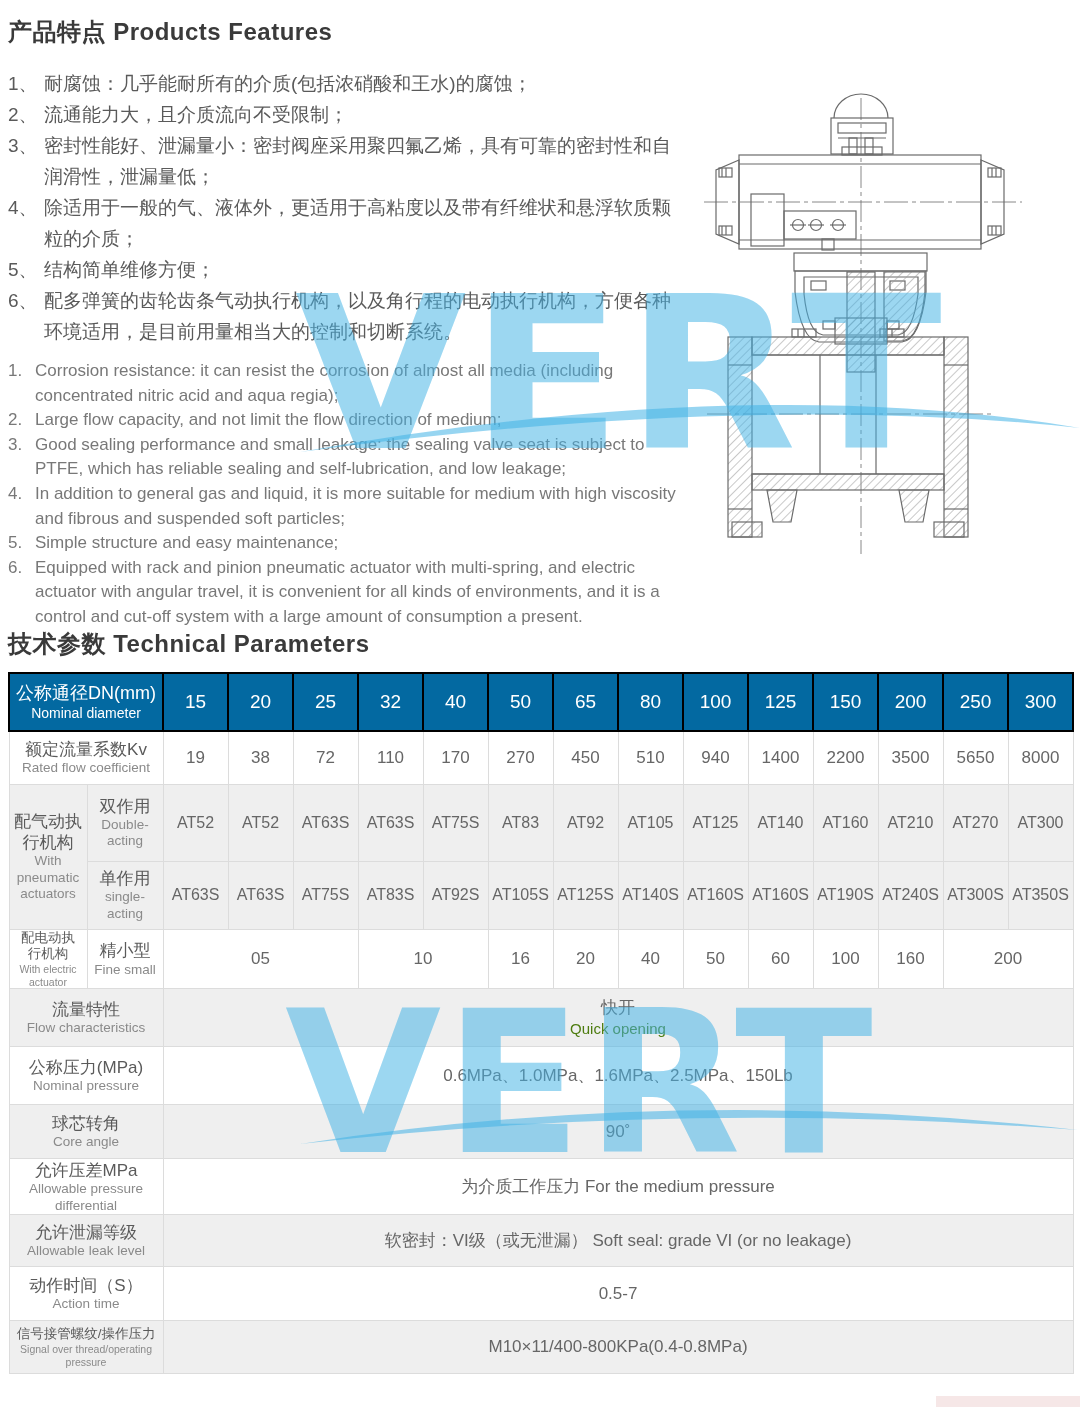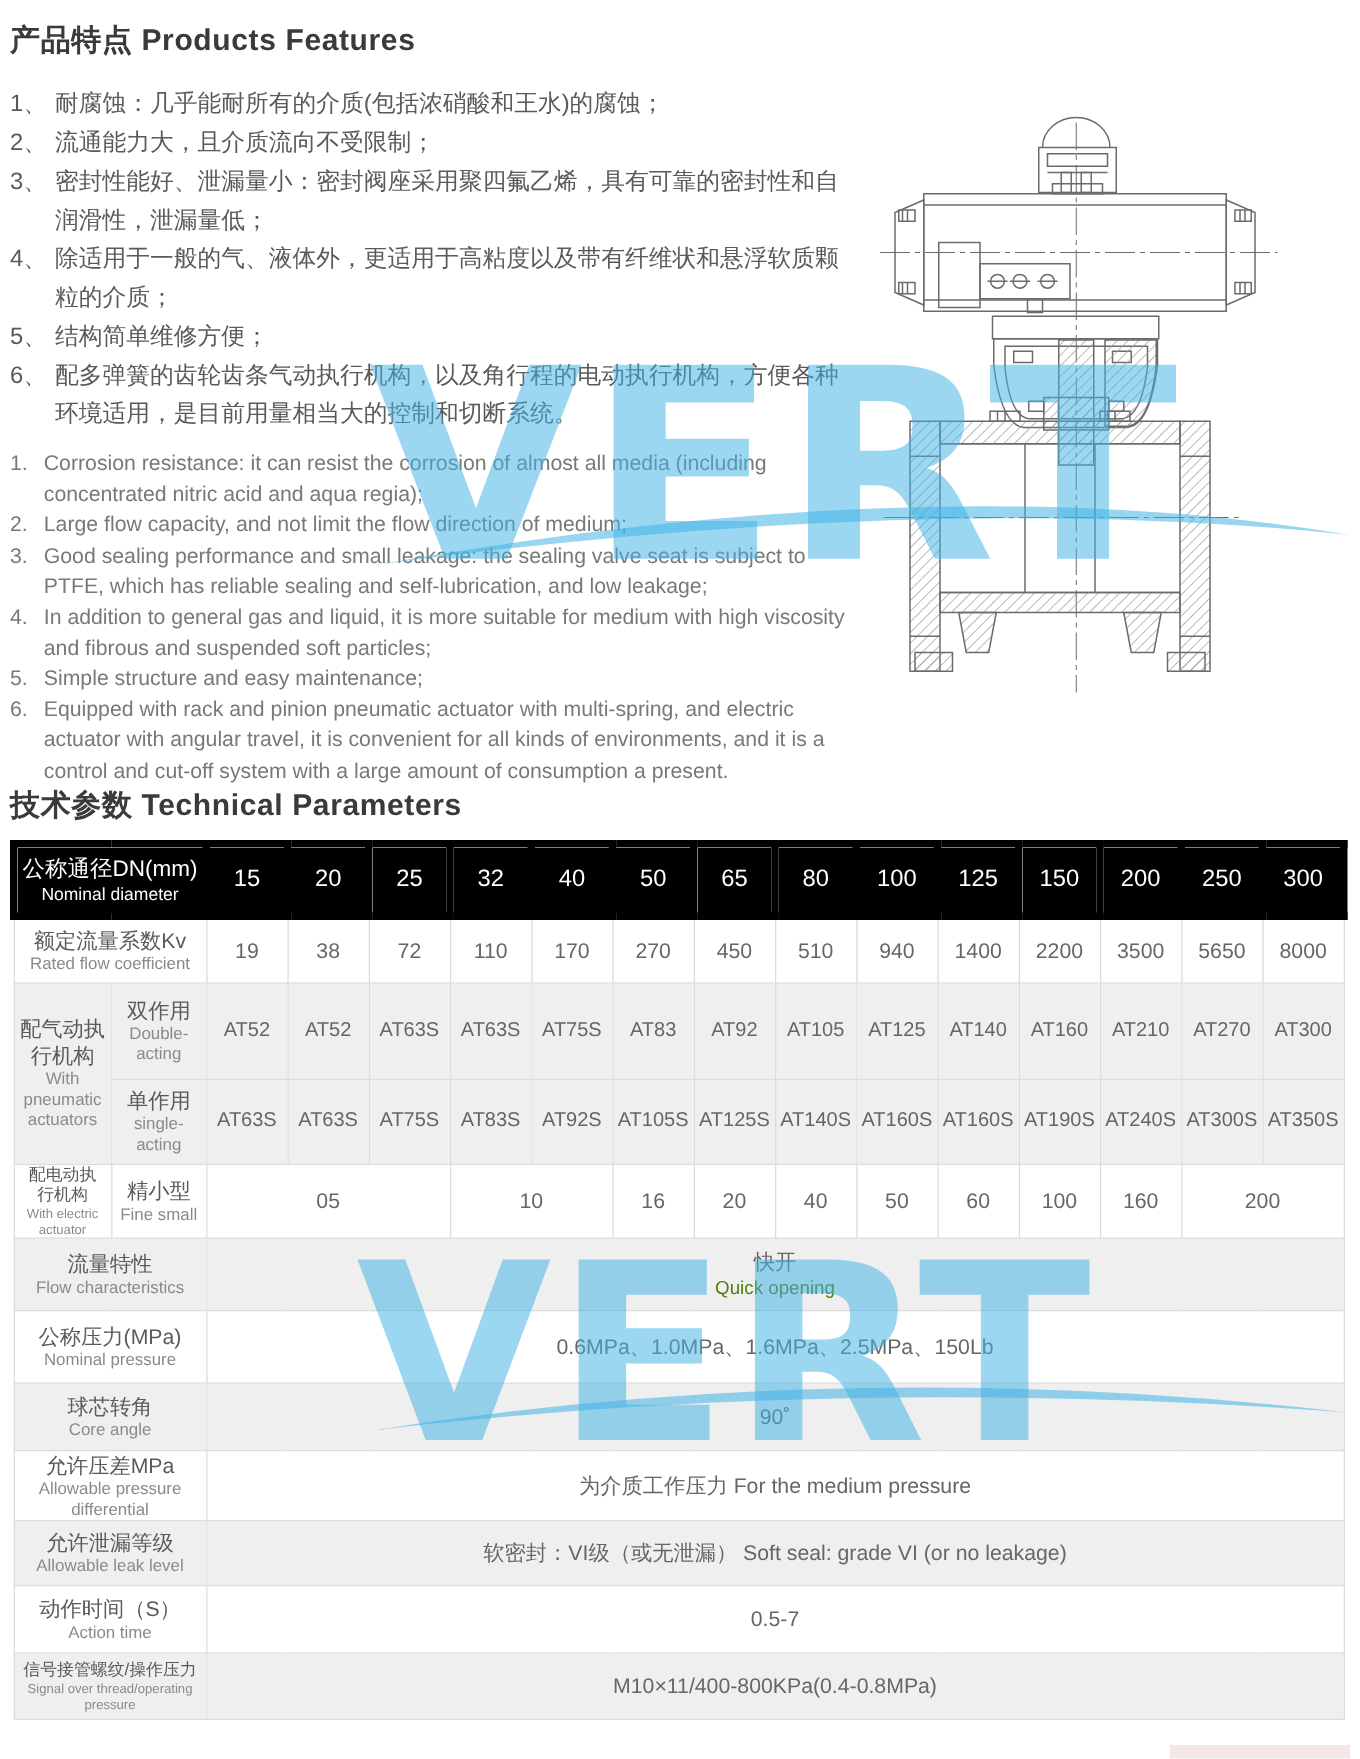--- a/index.html
+++ b/index.html
@@ -22,21 +22,21 @@
       font-weight:bold;font-family:"DejaVu Sans","Liberation Sans",sans-serif;line-height:1;}
   .wm1{left:295px;top:268px;font-size:213px;letter-spacing:4px;transform:scaleX(1.04);transform-origin:left top;}
   .wm2{left:285px;top:985px;font-size:198px;letter-spacing:3px;transform:scaleX(1.02);transform-origin:left top;}
   .swoosh{position:absolute;z-index:9;pointer-events:none;opacity:.55;}
   
   .tech-title{position:absolute;left:8px;top:622px;width:600px;}
   table.params{position:absolute;left:8px;top:672px;width:1065px;border-collapse:collapse;
                table-layout:fixed;z-index:2;}
   table.params td,table.params th{border:1px solid #dcdcdc;text-align:center;vertical-align:middle;
                padding:0 2px;color:#666;font-weight:normal;overflow:hidden;}
-  table.params th{background:#000000;color:#fff;border:6px solid #000000;}
+  table.params th{background:#0369a1;color:#fff;border:2px solid #000000;}
   th .h-cn{font-size:18px;line-height:1.25;}
   th .h-en{font-size:14px;line-height:1.25;}
   th.colnum{font-size:19px;}
   tr.gray td{background:#efefef;}
   .lbl-cn{font-size:17px;color:#5a5a5a;line-height:1.25;white-space:pre-line;}
   .lbl-en{font-size:13.5px;color:#8a8a8a;line-height:1.2;white-space:pre-line;}
   .lbl-cn.sm{font-size:13.5px;}
   .lbl-en.sm{font-size:10.5px;}
   td.val{font-size:17px;}
   td.at{font-size:16px;margin-top:27px;}

